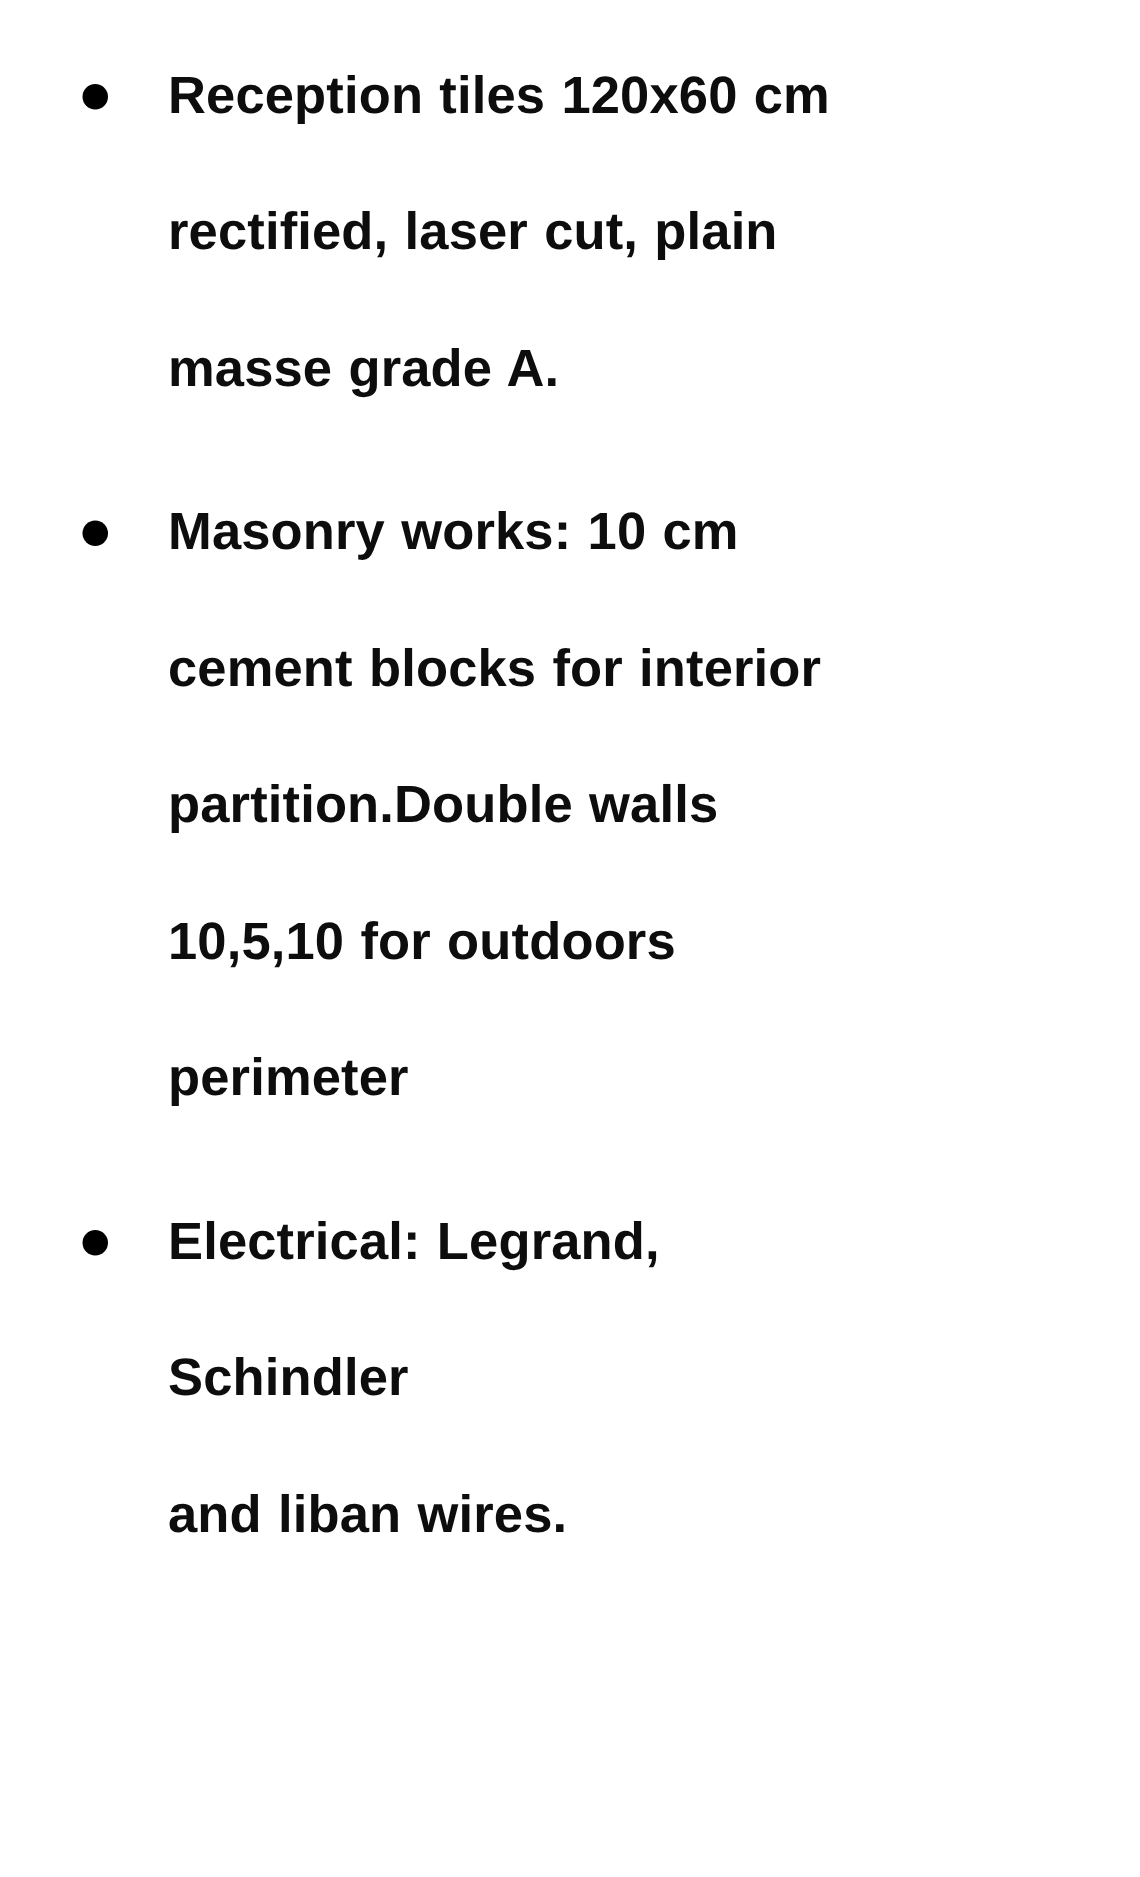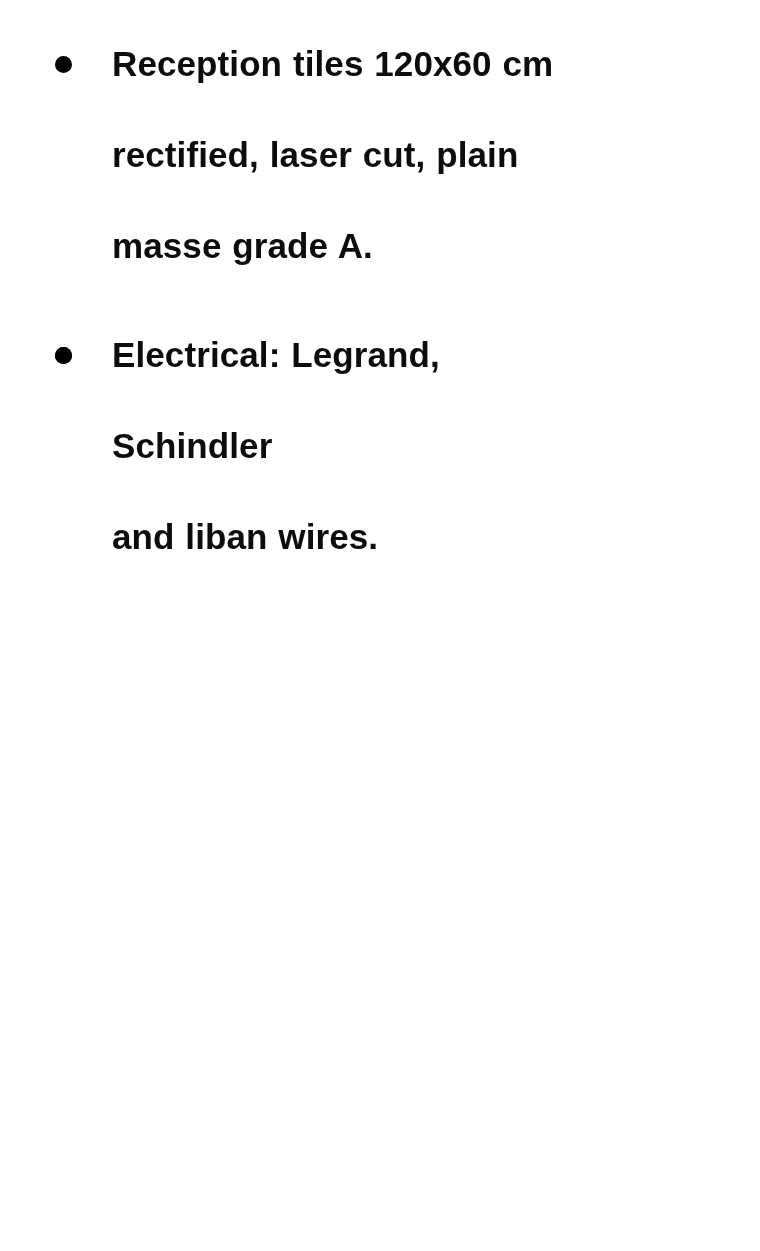--- a/index.html
+++ b/index.html
@@ -59,20 +59,25 @@
 <div class="page">
   <ul class="bullet-list">
     <li class="bullet-item">
       <span class="bullet-dot"></span>
       <span class="bullet-text">Reception tiles 120x60 cm
 rectified, laser cut, plain
 masse grade A.</span>
     </li>
     <li class="bullet-item">
       <span class="bullet-dot"></span>
+      <span class="bullet-text">Masonry works: 10 cm
+cement blocks for interior
+partition.Double walls
+10,5,10 for outdoors
+perimeter</span>
     </li>
     <li class="bullet-item">
       <span class="bullet-dot"></span>
       <span class="bullet-text">Electrical: Legrand, Schindler
 and liban wires.</span>
     </li>
   </ul>
 </div>
 
 </body></html>

